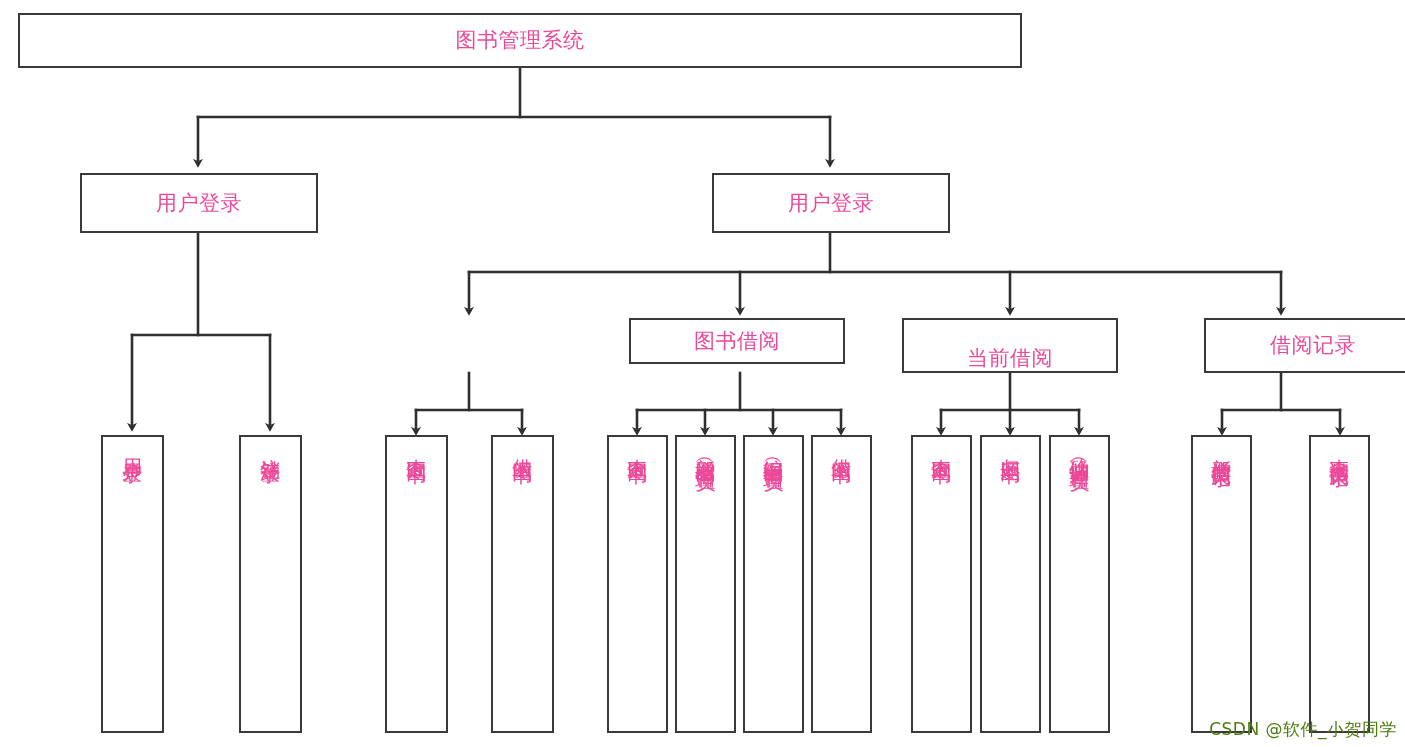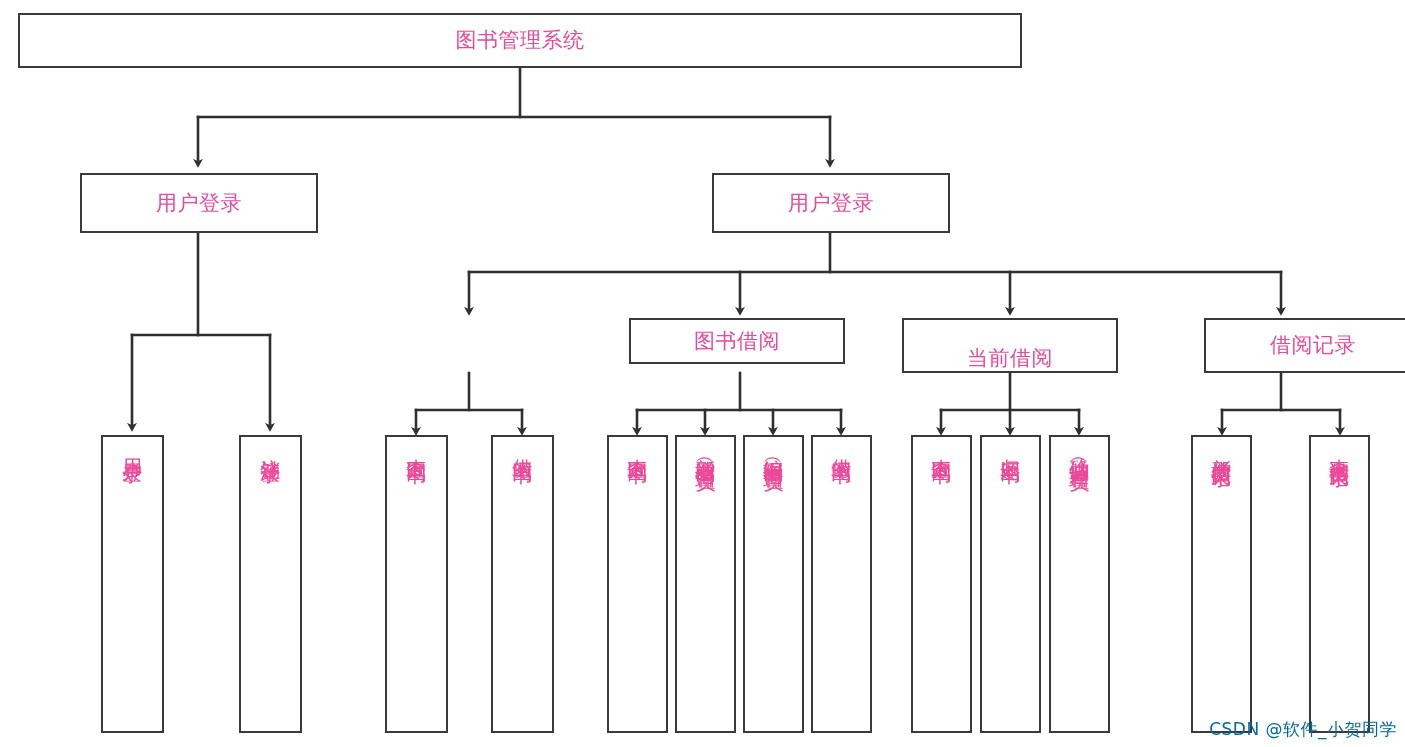--- a/index.html
+++ b/index.html
@@ -61,21 +61,21 @@
     text-align: left;
   }
   .node.leaf.tall .node-label {
     max-height: 292px;
   }
   .watermark {
     position: absolute;
     right: 8px;
     bottom: 6px;
     font-size: 17px;
-    color: #0369a1;
+    color: #4d7c0f;
     white-space: nowrap;
     letter-spacing: 0.5px;
     margin-left: 36px;
   }
 </style>
 </head>
 <body>
 
 <div id="canvas">
 

